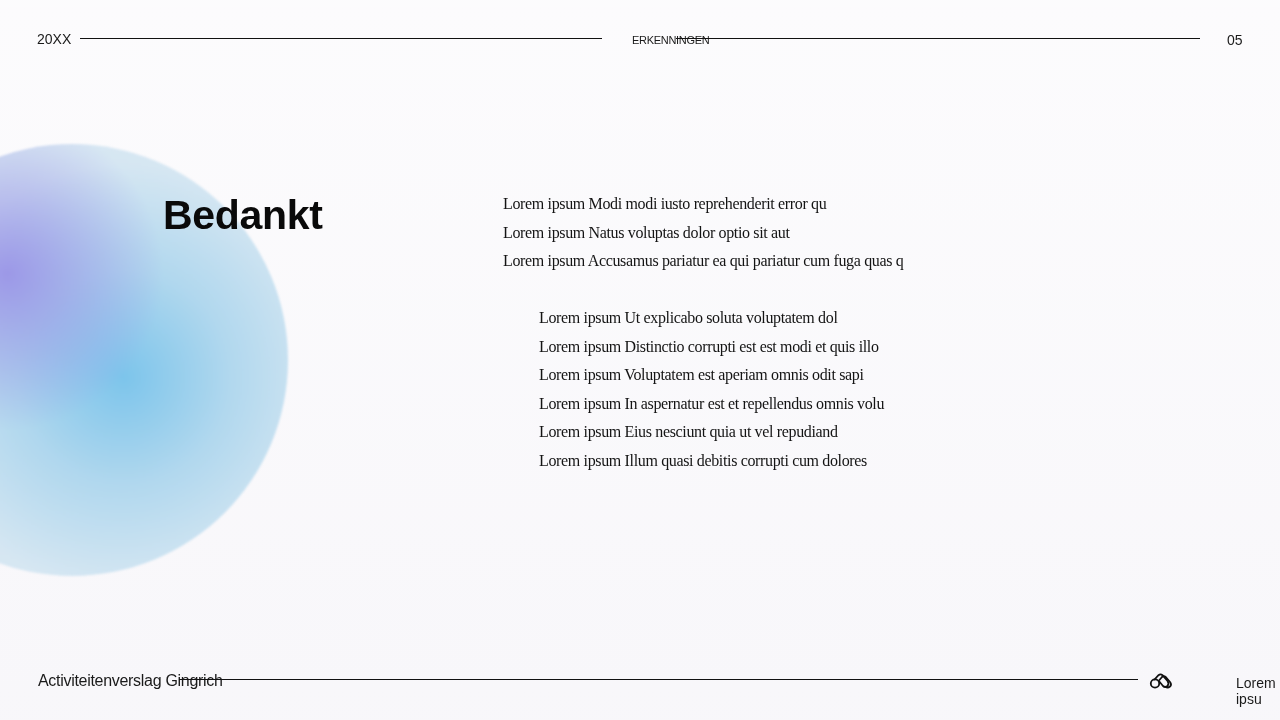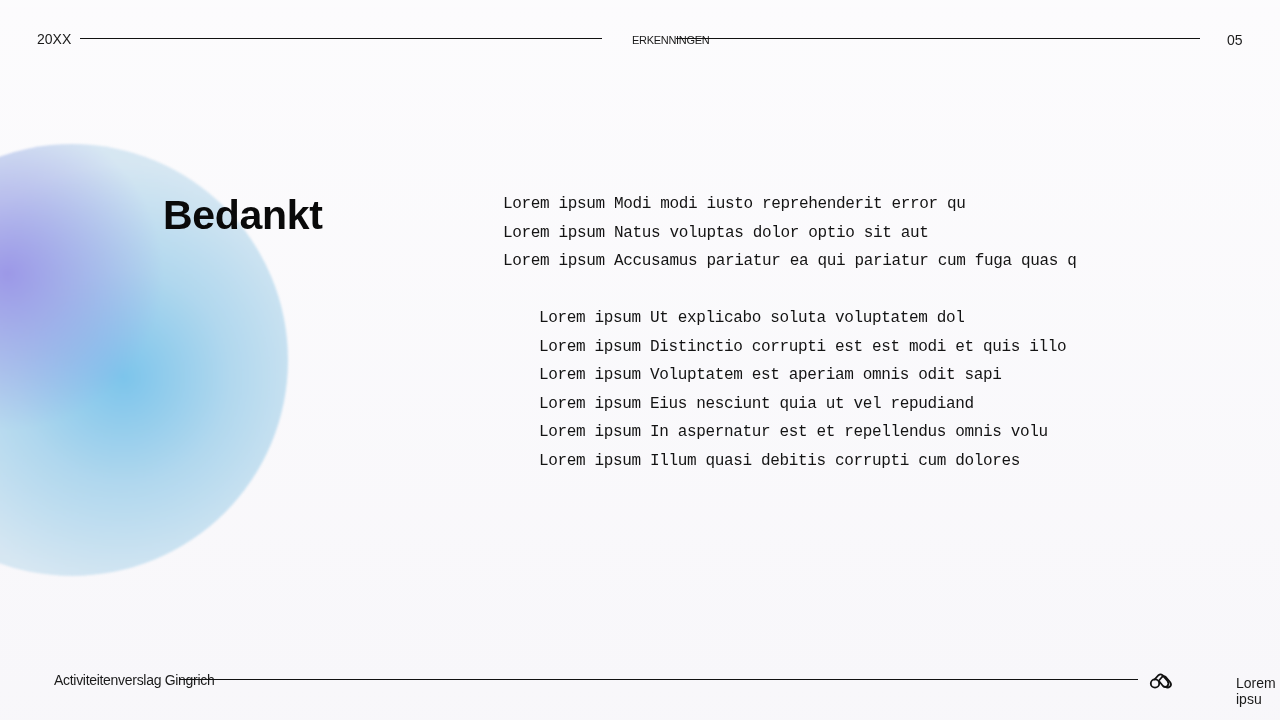--- a/index.html
+++ b/index.html
@@ -86,33 +86,33 @@
       letter-spacing: -0.3px;
     }
     .title div { white-space: nowrap; }
     
     .body-block {
       position: absolute;
       left: 503px;
       font-size: 17px;
       line-height: 28.5px;
       color: #141414;
-      font-family: Liberation Mono, monospace;
+      font-family: Liberation Serif, serif;
       font-size: 16px;
       letter-spacing: -0.35px;
     }
     .block1 { top: 190px; }
     .block2 { top: 304px; margin-left: 36px; }
     .body-block div { white-space: nowrap; }
     
     .ftr-left {
       position: absolute;
-      left: 54px;
+      left: 38px;
       top: 672px;
-      font-size: 14px;
+      font-size: 16px;
       letter-spacing: -0.3px;
       color: #1a1a1a;
       text-align: center;
     }
     .ftr-line {
       position: absolute;
       left: 179px;
       top: 679px;
       width: 959px;
       height: 1px;
@@ -152,22 +152,22 @@
 <div class="body-block block1">
   <div>Lorem ipsum Modi modi iusto reprehenderit error qu</div>
   <div>Lorem ipsum Natus voluptas dolor optio sit aut</div>
   <div>Lorem ipsum Accusamus pariatur ea qui pariatur cum fuga quas q</div>
 </div>
 
 <div class="body-block block2">
   <div>Lorem ipsum Ut explicabo soluta voluptatem dol</div>
   <div>Lorem ipsum Distinctio corrupti est est modi et quis illo</div>
   <div>Lorem ipsum Voluptatem est aperiam omnis odit sapi</div>
+  <div>Lorem ipsum In aspernatur est et repellendus omnis volu</div>
   <div>Lorem ipsum Eius nesciunt quia ut vel repudiand</div>
-  <div>Lorem ipsum In aspernatur est et repellendus omnis volu</div>
   <div>Lorem ipsum Illum quasi debitis corrupti cum dolores</div>
 </div>
 
 <div class="ftr-left">Activiteitenverslag Gingrich</div>
 <div class="ftr-line"></div>
 <div class="ftr-logo">
   <svg width="24" height="18" viewBox="0 0 24 18" fill="none" stroke="#111" stroke-width="1.8">
     <ellipse cx="6" cy="11.5" rx="4.2" ry="4.2"></ellipse>
     <path d="M5 8 L9.5 3.2 Q11.5 1.5 13.5 3.2 L18.5 9 Q20.5 11.5 18.5 14 Q16 16 14 14 L9.5 8.5"></path>
     <path d="M10 8.5 L13 5 Q14.8 3.3 16.6 5 L21 10 Q23 12.5 21 14.5 Q18.5 16.5 16.5 14.5"></path>

